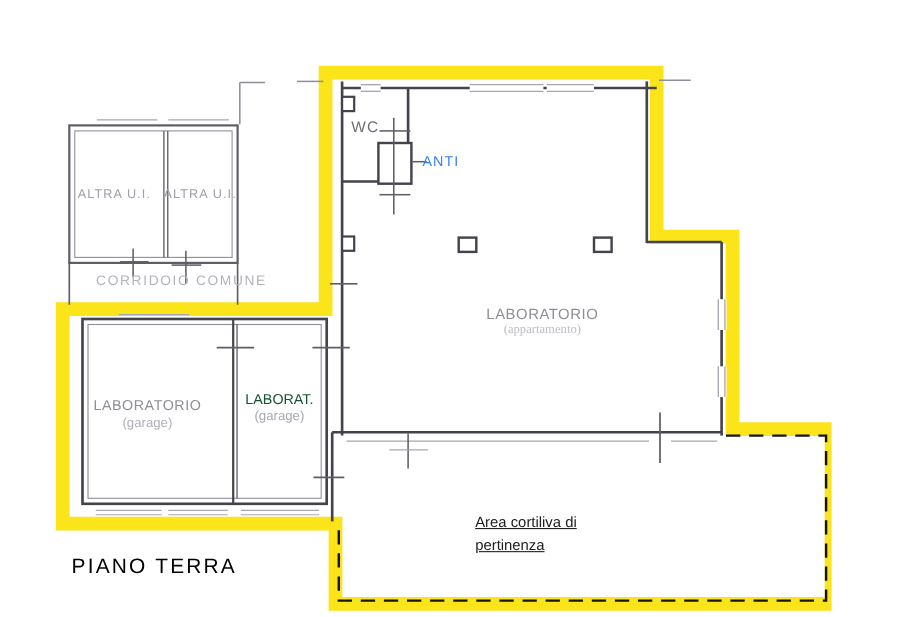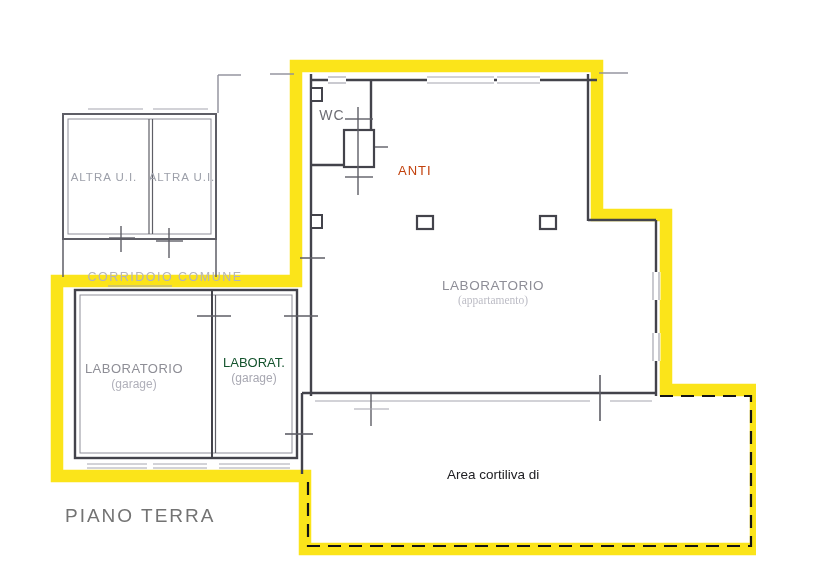--- a/index.html
+++ b/index.html
@@ -14,32 +14,32 @@
   .hl{stroke:var(--highlight,#FBE41A);fill:none;}
   .dash{stroke:var(--dash,#141414);fill:none;}
   .wall{stroke:var(--wall,#43434B);fill:none;}
   .wallf{stroke:var(--wall,#43434B);fill:#ffffff;}
   .wmid{stroke:var(--wall-mid,#5E5E66);fill:none;}
   .wlight{stroke:var(--wall-light,#8F8F9A);fill:none;}
   .sill{stroke:var(--sill,#A6A6B0);fill:none;}
   .lbl{position:absolute;white-space:nowrap;}
   .c{text-align:center;}
   .lbl-wc{left:312px;top:107px;width:40px;font-size:14px;letter-spacing:1px;color:#6D6D74;}
-  .lbl-anti{left:398px;top:139px;font-size:13px;letter-spacing:1px;color:#c2410c;margin-top:24px;}
+  .lbl-anti{left:384px;top:139px;font-size:13px;letter-spacing:1px;color:#3b82f6;}
   .lbl-altra1{left:64px;top:171px;width:80px;font-size:11.5px;letter-spacing:1px;color:#9DA0AA;}
   .lbl-altra2{left:142px;top:171px;width:80px;font-size:11.5px;letter-spacing:1px;color:#9DA0AA;}
-  .lbl-corr{left:83px;top:248px;width:164px;font-size:12.5px;letter-spacing:1.5px;color:#B3B3BC;margin-top:22px;}
+  .lbl-corr{left:83px;top:248px;width:164px;font-size:12.5px;letter-spacing:1.5px;color:#B3B3BC;}
   .lbl-labapp{left:413px;top:278px;width:160px;font-size:13.5px;letter-spacing:0.5px;color:#8E8E97;}
   .lbl-labapp-sub{left:413px;top:294px;width:160px;font-size:11.5px;color:#BCBCC5;font-family:Liberation Serif, serif;}
   .lbl-labgar{left:63px;top:361px;width:142px;font-size:13px;letter-spacing:0.5px;color:#8E8E96;}
   .lbl-labgar-sub{left:63px;top:377px;width:142px;font-size:12px;color:#B0B0BA;}
   .lbl-laborat{left:203px;top:355px;width:102px;font-size:13px;color:#14532d;}
   .lbl-laborat-sub{left:203px;top:371px;width:102px;font-size:12px;color:#A8A8B2;}
-  .lbl-cortile{left:447px;top:464px;font-size:13.5px;color:#202024;line-height:21px;}
-  .lbl-piano{left:65px;top:505px;font-size:19px;letter-spacing:2px;color:#737373;}
+  .lbl-cortile{left:432px;top:464px;font-size:13.5px;color:#202024;line-height:21px;text-decoration:underline;}
+  .lbl-piano{left:65px;top:505px;font-size:19px;letter-spacing:2px;color:#000000;}
 </style>
 </head>
 <body>
 
 <div id="plan">
 
   <svg width="838" height="561" viewBox="0 0 838 561">
 
     <g>
       <polygon class="hl" stroke-width="12.5" points="296,66 597,66 597,215 666,215 666,390 756,390 756,549 305,549 305,476 57,476 57,281 296,281"></polygon>
@@ -154,16 +154,17 @@
   <div class="lbl lbl-altra2 c">ALTRA U.I.</div>
   <div class="lbl lbl-corr c">CORRIDOIO COMUNE</div>
   <div class="lbl lbl-labapp c">LABORATORIO</div>
   <div class="lbl lbl-labapp-sub c">(appartamento)</div>
   <div class="lbl lbl-labgar c">LABORATORIO</div>
   <div class="lbl lbl-labgar-sub c">(garage)</div>
   <div class="lbl lbl-laborat c">LABORAT.</div>
   <div class="lbl lbl-laborat-sub c">(garage)</div>
   <div class="lbl lbl-cortile">
     <div>Area cortiliva di</div>
+    <div>pertinenza</div>
   </div>
   <div class="lbl lbl-piano">PIANO TERRA</div>
 
 </div>
 
 </body></html>

